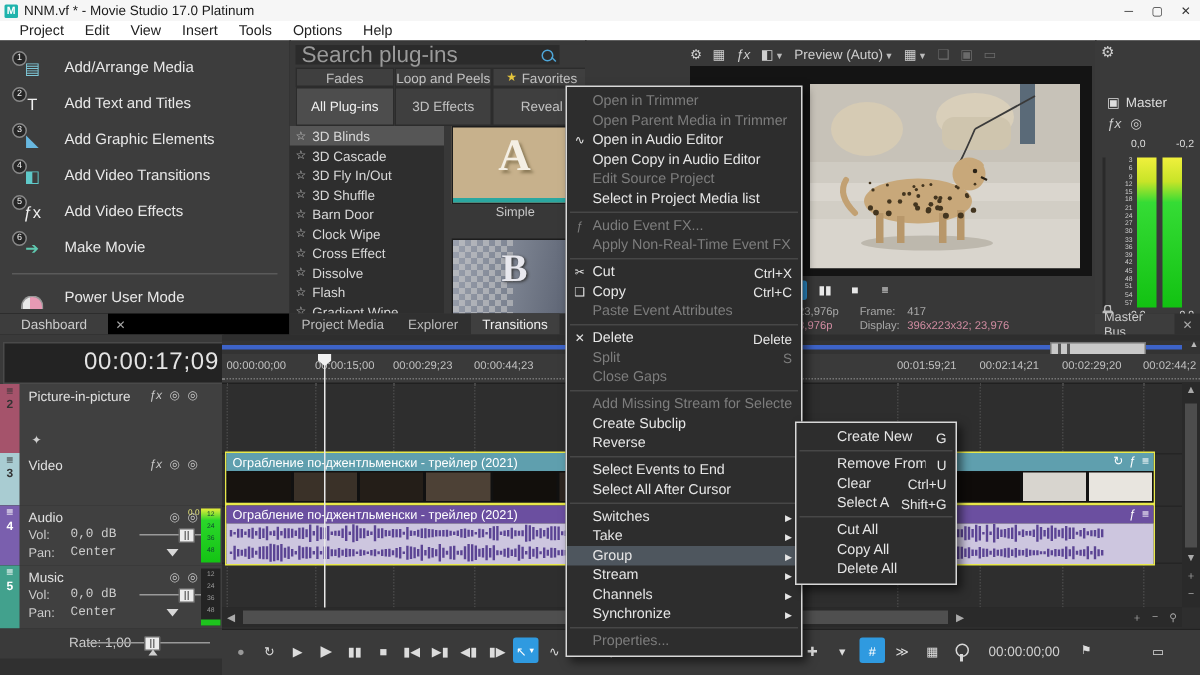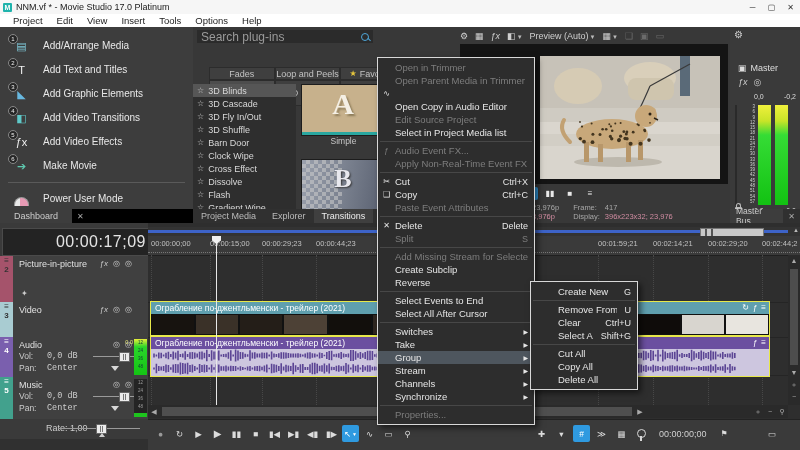--- a/index.html
+++ b/index.html
@@ -23,24 +23,24 @@
   .sb-glyph{font-size:11px;line-height:13px;}
   .sb-badge{position:absolute;left:-5px;top:-3px;width:8px;height:8px;background:#262626;border:1px solid #888;border-radius:50%;
             color:#eee;font-size:6px;line-height:8px;text-align:center;}
   .sb-sep{border-top:1px solid #5a5a5a;margin:5px 8px 3px 8px;}
   .gauge{width:13px;height:8px;border-radius:13px 13px 0 0;background:linear-gradient(90deg,#e8e8e8 40%,#e79ab4 40%);border:1px solid #999;border-bottom:none;}
   .sb-tabrow{position:absolute;left:0;bottom:0;width:193px;height:14px;background:#000000;display:flex;align-items:center;font-size:9px;}
   .sb-tab{background:#3d3d3d;height:100%;display:flex;align-items:center;padding:0 14px;color:#ccc;}
   
   .plugins{left:193px;top:27px;width:197px;height:196px;background:#383838;border-right:1px solid #262626;}
   .search-row{position:absolute;left:4px;top:3px;width:168px;height:13px;background:#2b2b2b;color:#9a9a9a;
-              display:flex;align-items:center;font-size:12px;padding:0 4px;justify-content:space-between;}
+              display:flex;align-items:center;font-size:15px;padding:0 4px;justify-content:space-between;}
   .mag{width:6px;height:6px;border:1.4px solid #4ea6d8;border-radius:50%;position:relative;}
   .mag::after{content:"";position:absolute;left:5px;top:5px;width:4px;height:1.4px;background:#4ea6d8;transform:rotate(45deg);}
-  .ptabs{position:absolute;left:16px;width:197px;height:13px;display:flex;font-size:9px;margin-top:22px;}
+  .ptabs{position:absolute;left:4px;width:197px;height:13px;display:flex;font-size:9px;}
   .ptab{flex:1;display:flex;align-items:center;justify-content:center;background:#3f3f3f;border:1px solid #2c2c2c;color:#c2c2c2;gap:3px;white-space:nowrap;overflow:hidden;}
   .ptab.active{background:#4d4d4d;color:#f0f0f0;}
   .star{color:#e6c63c;font-size:8px;}
   .plist{position:absolute;left:0;top:57px;width:103px;bottom:14px;background:#2e2e2e;overflow:hidden;}
   .prow{display:flex;align-items:center;height:13px;padding-left:4px;gap:4px;color:#d8d8d8;font-size:9px;white-space:nowrap;}
   .prow.sel{background:#565656;}
   .prow .star-o{color:#cfcfcf;font-size:8px;}
   .pscroll{position:absolute;right:0;top:57px;width:7px;bottom:14px;background:#252525;}
   .pscroll .thumb{position:absolute;left:1px;top:14px;width:5px;height:60px;background:#555;}
   .pscroll .arr{position:absolute;left:0;width:7px;height:7px;color:#999;font-size:6px;text-align:center;line-height:7px;}
@@ -723,20 +723,21 @@
       <div class="mi dis">
         <span class="ic"></span>
         <span class="lb">Open in Trimmer</span>
       </div>
       <div class="mi dis">
         <span class="ic"></span>
         <span class="lb">Open Parent Media in Trimmer</span>
       </div>
       <div class="mi">
         <span class="ic">∿</span>
+        <span class="lb">Open in Audio Editor</span>
       </div>
       <div class="mi">
         <span class="ic"></span>
         <span class="lb">Open Copy in Audio Editor</span>
       </div>
       <div class="mi dis">
         <span class="ic"></span>
         <span class="lb">Edit Source Project</span>
       </div>
       <div class="mi">
@@ -771,20 +772,24 @@
       <div class="mi">
         <span class="ic">✕</span>
         <span class="lb">Delete</span>
         <span class="sc">Delete</span>
       </div>
       <div class="mi dis">
         <span class="ic"></span>
         <span class="lb">Split</span>
         <span class="sc">S</span>
       </div>
+      <div class="mi dis">
+        <span class="ic"></span>
+        <span class="lb">Close Gaps</span>
+      </div>
       <div class="msep"></div>
       <div class="mi dis">
         <span class="ic"></span>
         <span class="lb">Add Missing Stream for Selected Event</span>
       </div>
       <div class="mi">
         <span class="ic"></span>
         <span class="lb">Create Subclip</span>
       </div>
       <div class="mi">

